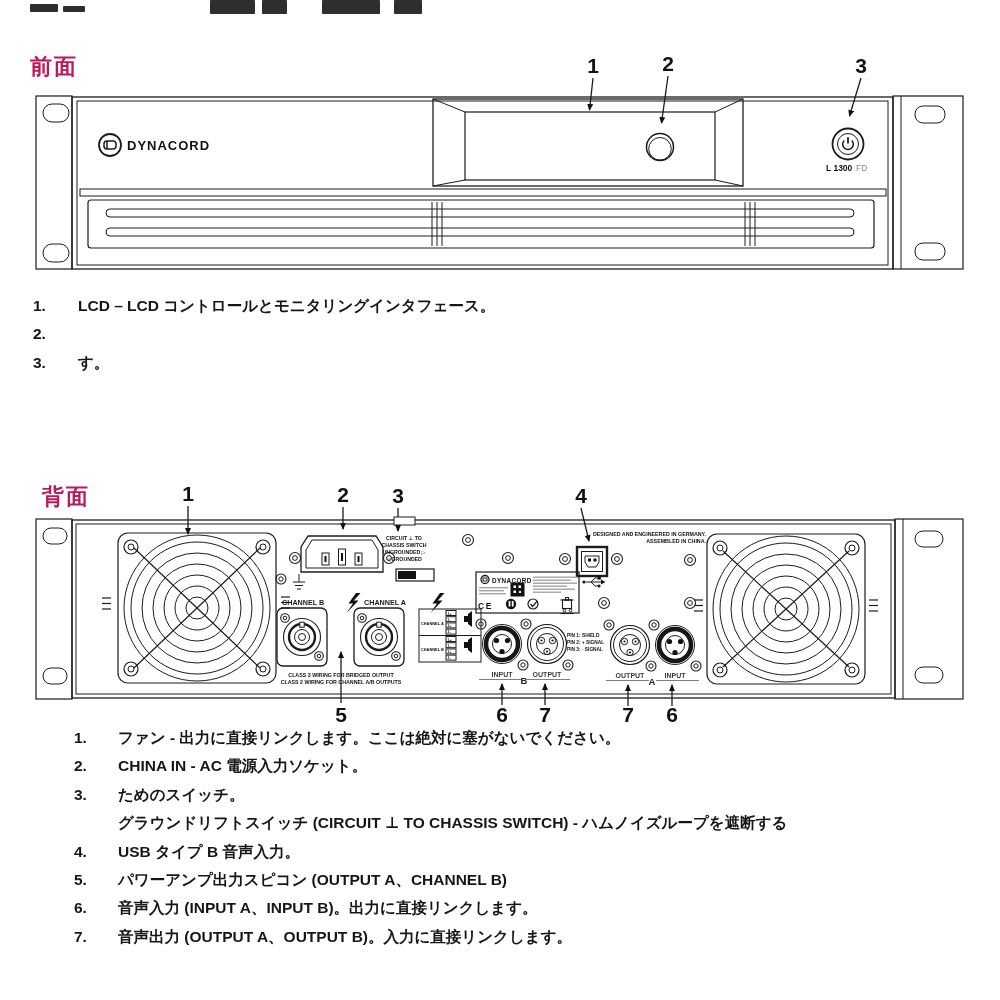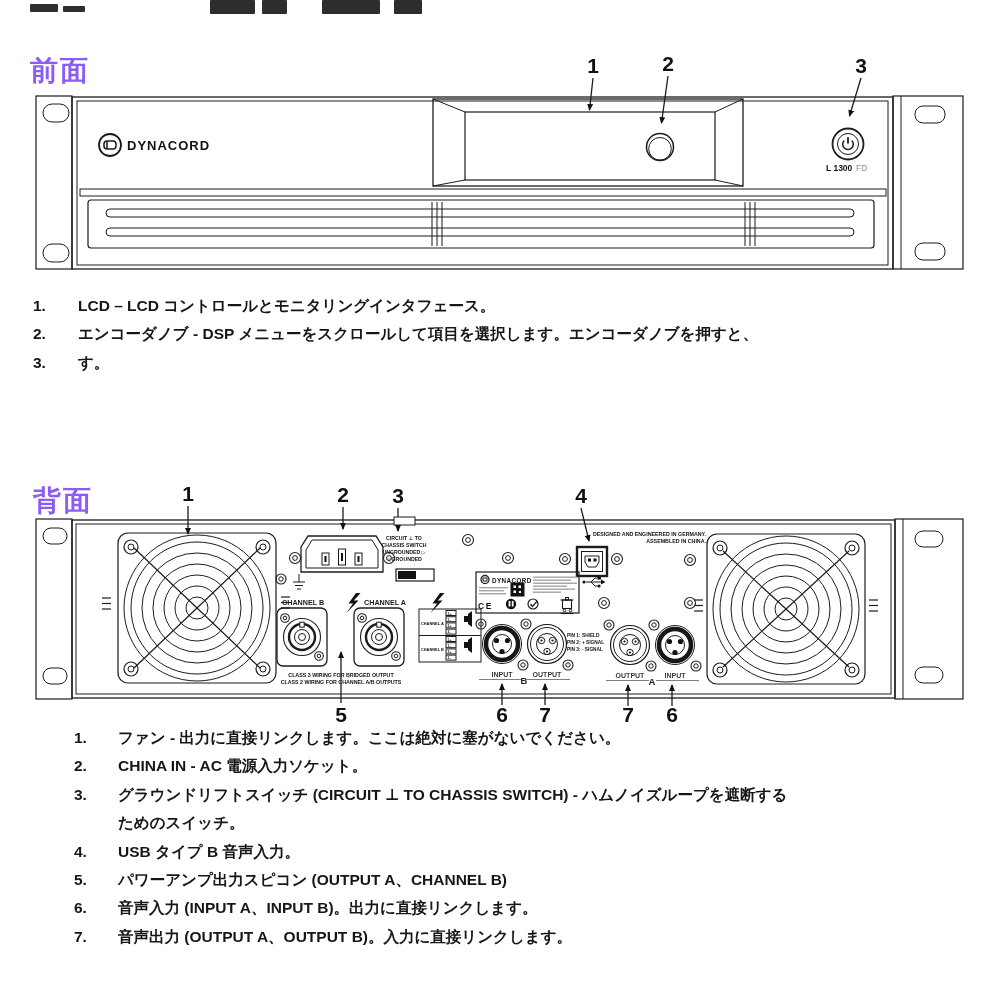--- a/index.html
+++ b/index.html
@@ -1,19 +1,19 @@
 <!DOCTYPE html>
 <html><head>
 <meta charset="utf-8">
 <style>
   html,body{margin:0;padding:0}
   body{width:1000px;height:1000px;background:#fff;position:relative;overflow:hidden;
        font-family:"Liberation Sans","DejaVu Sans",sans-serif;color:#141414}
   .mark{position:absolute;background:#2e2e2e;border-radius:1px}
-  .seclabel{position:absolute;font-size:28px;font-weight:bold;letter-spacing:2px;color:#8b5cf6}
+  .seclabel{position:absolute;font-size:22px;font-weight:bold;letter-spacing:2px;color:#be185d}
   .fig{position:absolute;left:0;display:block}
   
   .s1{stroke:#1c1c1c;stroke-width:1;fill:none}
   .s11{stroke:#1c1c1c;stroke-width:1.1;fill:none}
   .s12{stroke:#1c1c1c;stroke-width:1.2;fill:none}
   .s13{stroke:#1c1c1c;stroke-width:1.3;fill:none}
   .s15{stroke:#1c1c1c;stroke-width:1.5;fill:none}
   .s18{stroke:#1c1c1c;stroke-width:1.8;fill:none}
   .s24{stroke:#1c1c1c;stroke-width:2.4;fill:none}
   .sw{stroke:#1c1c1c;stroke-width:1;fill:#fff}
@@ -52,21 +52,21 @@
 <div>
   <div class="mark" style="left:30px;top:4px;width:28px;height:8px"></div>
   <div class="mark" style="left:63px;top:6px;width:22px;height:6px"></div>
   <div class="mark" style="left:210px;top:0;width:45px;height:14px"></div>
   <div class="mark" style="left:262px;top:0;width:25px;height:14px"></div>
   <div class="mark" style="left:322px;top:0;width:58px;height:14px"></div>
   <div class="mark" style="left:394px;top:0;width:28px;height:14px"></div>
 </div>
 
 <div class="seclabel" style="left:30px;top:52px">前面</div>
-<div class="seclabel" style="left:33px;top:482px">背面</div>
+<div class="seclabel" style="left:42px;top:482px">背面</div>
 
 <svg class="fig" style="top:40px" width="1000" height="240" viewBox="0 0 1000 240">
   <defs>
     <marker id="arrF" markerWidth="8" markerHeight="8" refX="6" refY="3" orient="auto" markerUnits="userSpaceOnUse">
       <path d="M0,0 L7,3 L0,6 Z" fill="#111"></path>
     </marker>
   </defs>
 
   <g>
     <text class="co" x="593" y="33" text-anchor="middle">1</text>
@@ -149,21 +149,20 @@
 <div class="list list-front">
   <div class="lrow">
     <span class="lnum">1.</span>
     <span class="ltxt">
         <span class="lline">LCD – LCD コントロールとモニタリングインタフェース。</span>
       </span>
   </div>
   <div class="lrow">
     <span class="lnum">2.</span>
     <span class="ltxt">
-        <span class="lline">エンコーダノブ - DSP メニューをスクロールして項目を選択します。エンコーダノブを押すと、</span>
       </span>
   </div>
   <div class="lrow">
     <span class="lnum">3.</span>
     <span class="ltxt">
         <span class="lline">す。</span>
       </span>
   </div>
 </div>
 
@@ -531,22 +530,22 @@
   </div>
   <div class="lrow">
     <span class="lnum">2.</span>
     <span class="ltxt">
         <span class="lline">CHINA IN - AC 電源入力ソケット。</span>
       </span>
   </div>
   <div class="lrow">
     <span class="lnum">3.</span>
     <span class="ltxt">
+        <span class="lline">ためのスイッチ。</span>
         <span class="lline">グラウンドリフトスイッチ (CIRCUIT ⊥ TO CHASSIS SWITCH) - ハムノイズループを遮断する</span>
-        <span class="lline">ためのスイッチ。</span>
       </span>
   </div>
   <div class="lrow">
     <span class="lnum">4.</span>
     <span class="ltxt">
         <span class="lline">USB タイプ B 音声入力。</span>
       </span>
   </div>
   <div class="lrow">
     <span class="lnum">5.</span>

